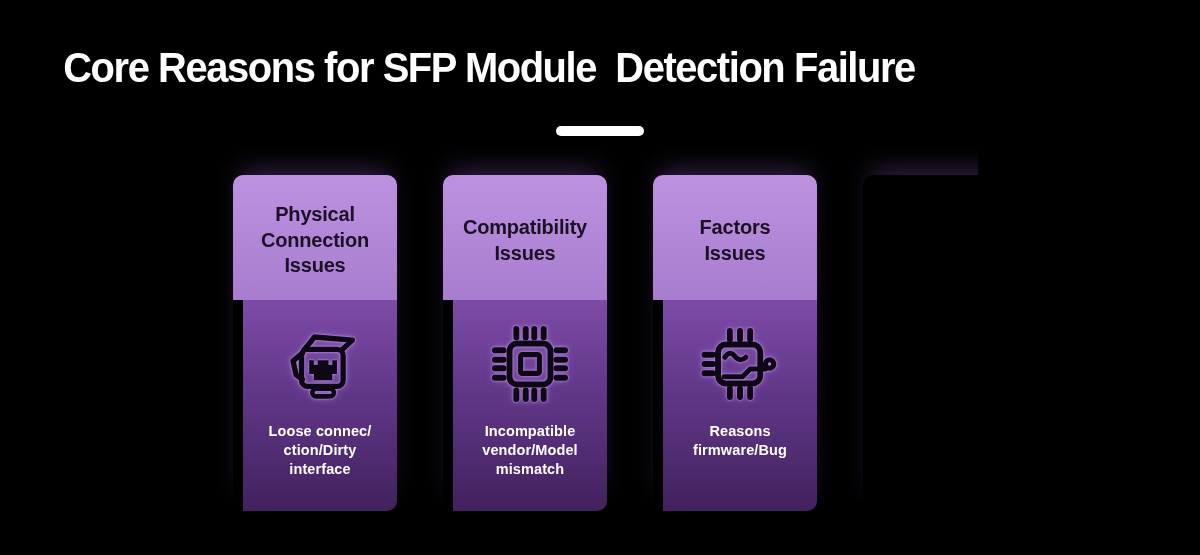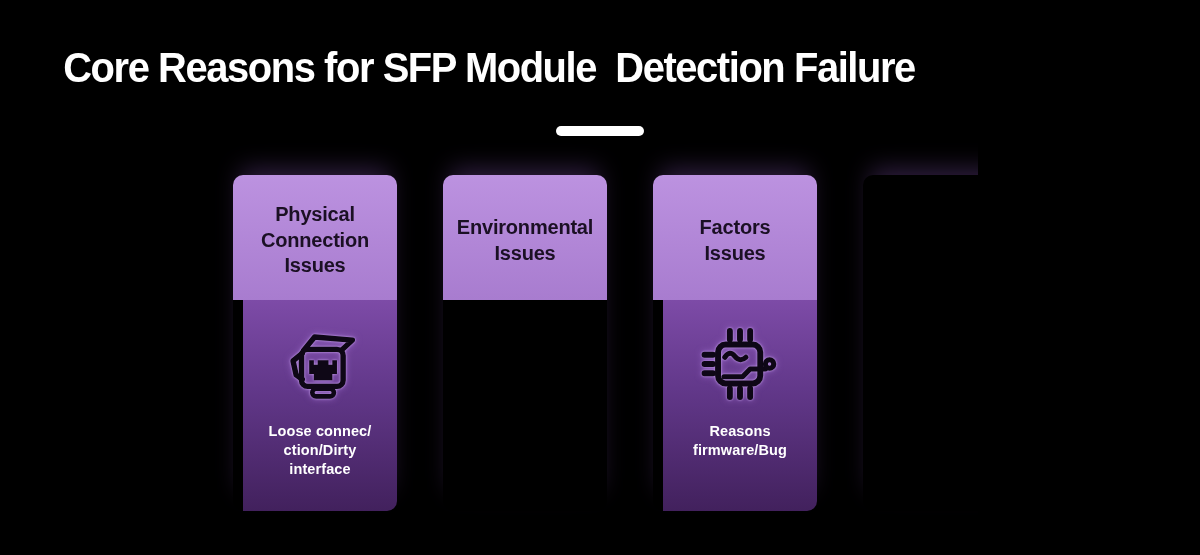--- a/index.html
+++ b/index.html
@@ -82,22 +82,37 @@
           </svg>
         </div>
         <div class="card-desc">Loose connec/
 ction/Dirty
 interface</div>
       </div>
     </div>
 
     <div class="card">
       <div class="card-top">
-        <div class="card-title">Environmental
+        <div class="card-title">Compatibility
 Issues</div>
+      </div>
+      <div class="card-bottom">
+        <div class="icon-wrap">
+          <svg width="82" height="82" viewBox="0 0 96 96" aria-hidden="true">
+            <path class="icon-stroke" stroke-width="7" d="M32 7 V17 M43 7 V17 M53 7 V17 M64 7 V17
+              M32 79 V89 M43 79 V89 M53 79 V89 M64 79 V89
+              M7 32 H17 M7 43 H17 M7 53 H17 M7 64 H17
+              M79 32 H89 M79 43 H89 M79 53 H89 M79 64 H89"></path>
+            <rect class="icon-stroke" stroke-width="7" x="24" y="24" width="48" height="48" rx="9"></rect>
+            <rect class="icon-stroke" stroke-width="6" x="37" y="37" width="22" height="22" rx="2"></rect>
+          </svg>
+        </div>
+        <div class="card-desc">Incompatible
+vendor/Model
+mismatch</div>
       </div>
     </div>
 
     <div class="card">
       <div class="card-top">
         <div class="card-title">Factors
 Issues</div>
       </div>
       <div class="card-bottom">
         <div class="icon-wrap">

